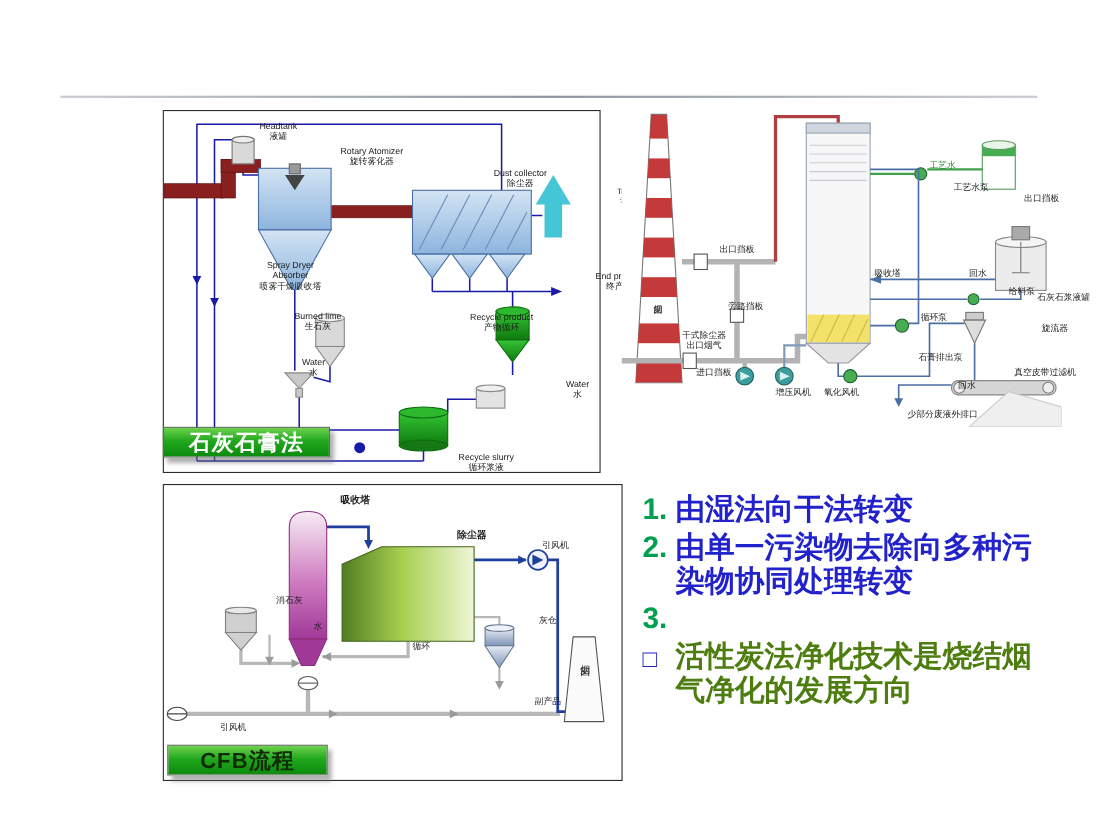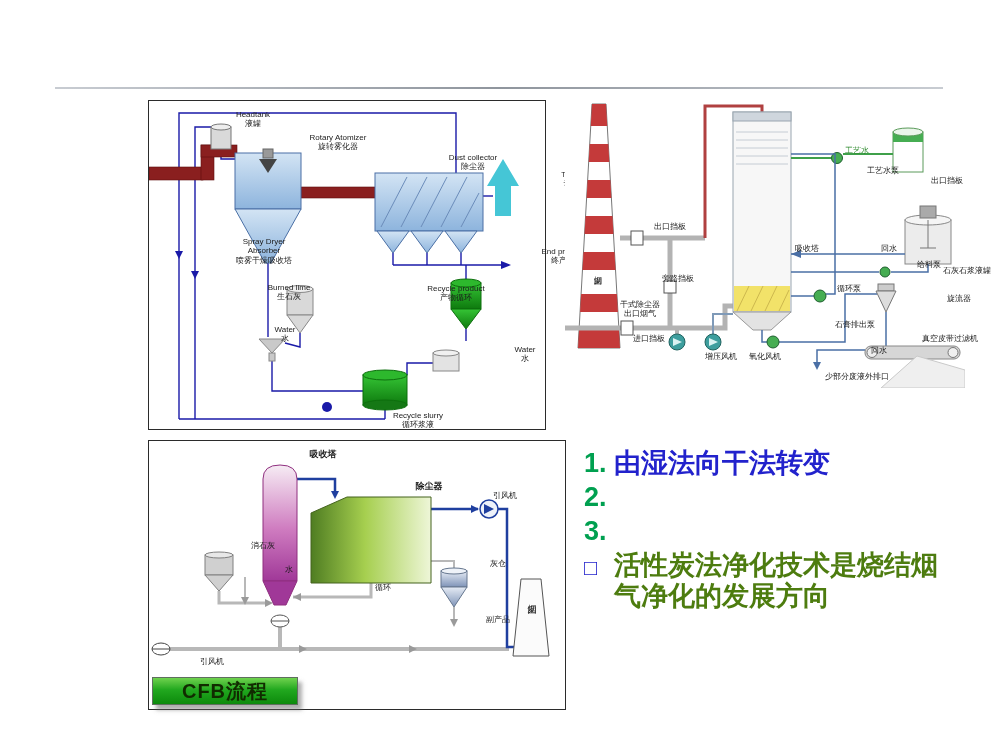--- a/index.html
+++ b/index.html
@@ -166,25 +166,26 @@
       <div>产物循环</div>
     </div>
     <div class="lbl" style="left:74px;top:224px;width:36px;">
       <div>Water</div>
       <div>水</div>
     </div>
     <div class="lbl" style="left:314px;top:244px;width:36px;">
       <div>Water</div>
       <div>水</div>
     </div>
-    <div class="lbl" style="left:192px;top:310px;width:66px;">
+    <div class="lbl" style="left:216px;top:310px;width:66px;">
       <div>Recycle slurry</div>
       <div>循环浆液</div>
     </div>
   </div>
+  <div class="tag" style="left: 148px; top: 388px; width: 152px; color: rgb(255, 255, 255);">石灰石膏法</div>
 
   <div class="panel" style="left:565px;top:98px;width:400px;height:290px;">
     <svg width="400" height="290" viewBox="0 0 400 290">
       <defs>
         <clipPath id="sda-chim">
             <polygon points="27,6 41,6 55,250 13,250"></polygon>
           </clipPath>
       </defs>
 
       <g>
@@ -400,33 +401,34 @@
       </g>
     </svg>
 
     <div class="lbl b" style="left:102px;top:8px;width:56px;">吸收塔</div>
     <div class="lbl b" style="left:206px;top:40px;width:60px;">除尘器</div>
     <div class="lbl" style="left:290px;top:50px;width:44px;">引风机</div>
     <div class="lbl" style="left:46px;top:100px;width:48px;">消石灰</div>
     <div class="lbl" style="left:88px;top:124px;width:16px;">水</div>
     <div class="lbl" style="left:172px;top:142px;width:36px;">循环</div>
     <div class="lbl" style="left:288px;top:118px;width:34px;">灰仓</div>
-    <div class="lbl" style="left:282px;top:174px;width:46px;">副产品</div>
+    <div class="lbl" style="left:282px;top:192px;width:46px;">副产品</div>
     <div class="vlabel" style="left:376px;top:156px;font-size:9px;">烟囱</div>
     <div class="lbl" style="left:0px;top:216px;width:38px;">引风机</div>
   </div>
   <div class="tag" style="left: 152px; top: 677px; width: 146px; color: rgb(17, 43, 0);">CFB流程</div>
 
   <div class="bullets">
     <div class="bullet">
       <span class="marker" style="color: rgb(0, 160, 80);">1.</span>
       <span class="text" style="color: rgb(34, 34, 204);">由湿法向干法转变</span>
     </div>
     <div class="bullet">
       <span class="marker" style="color: rgb(0, 160, 80);">2.</span>
+      <span class="text" style="color: rgb(34, 34, 204);">由单一污染物去除向多种污染物协同处理转变</span>
     </div>
     <div class="bullet">
       <span class="marker" style="color: rgb(0, 160, 80);">3.</span>
     </div>
     <div class="bullet square">
       <span class="marker" style="color: rgb(34, 34, 204);">□</span>
       <span class="text" style="color: #4d7c0f;">活性炭法净化技术是烧结烟气净化的发展方向</span>
     </div>
   </div>
 

